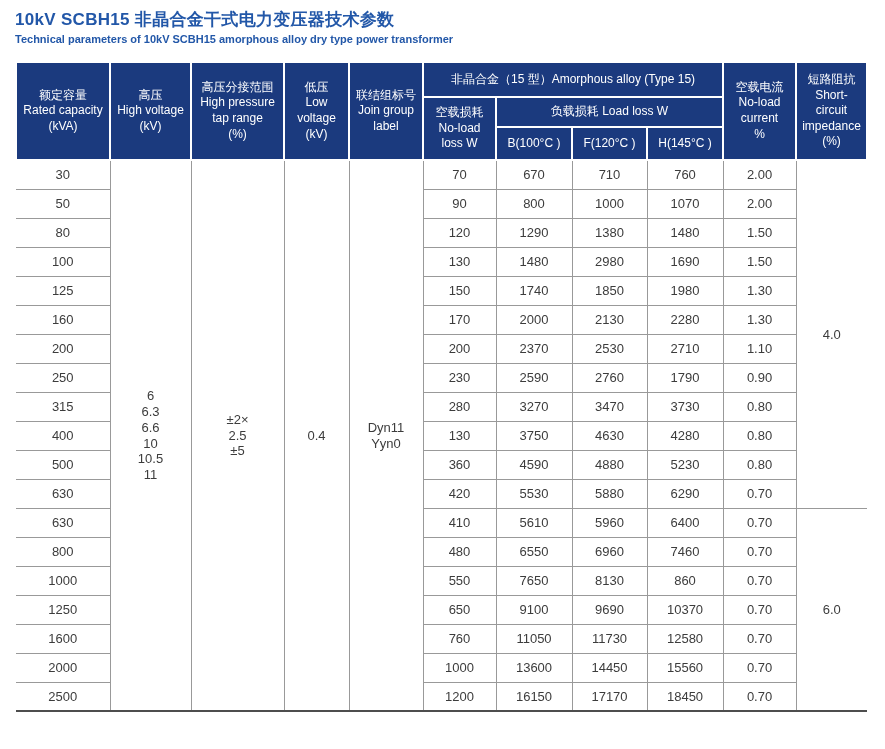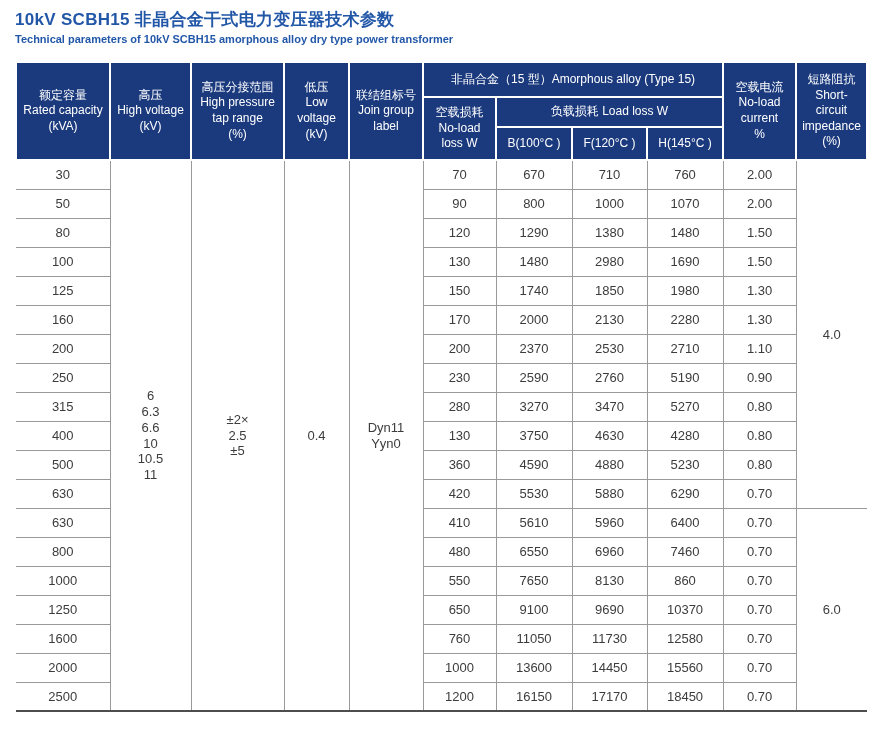--- a/index.html
+++ b/index.html
@@ -191,29 +191,29 @@
           <td class="val">2370</td>
           <td class="val">2530</td>
           <td class="val">2710</td>
           <td class="val">1.10</td>
         </tr>
         <tr>
           <td class="cap">250</td>
           <td class="val">230</td>
           <td class="val">2590</td>
           <td class="val">2760</td>
-          <td class="val">5190</td>
+          <td class="val">1790</td>
           <td class="val">0.90</td>
         </tr>
         <tr>
           <td class="cap">315</td>
           <td class="val">280</td>
           <td class="val">3270</td>
           <td class="val">3470</td>
-          <td class="val">5270</td>
+          <td class="val">3730</td>
           <td class="val">0.80</td>
         </tr>
         <tr>
           <td class="cap">400</td>
           <td class="val">130</td>
           <td class="val">3750</td>
           <td class="val">4630</td>
           <td class="val">4280</td>
           <td class="val">0.80</td>
         </tr>

